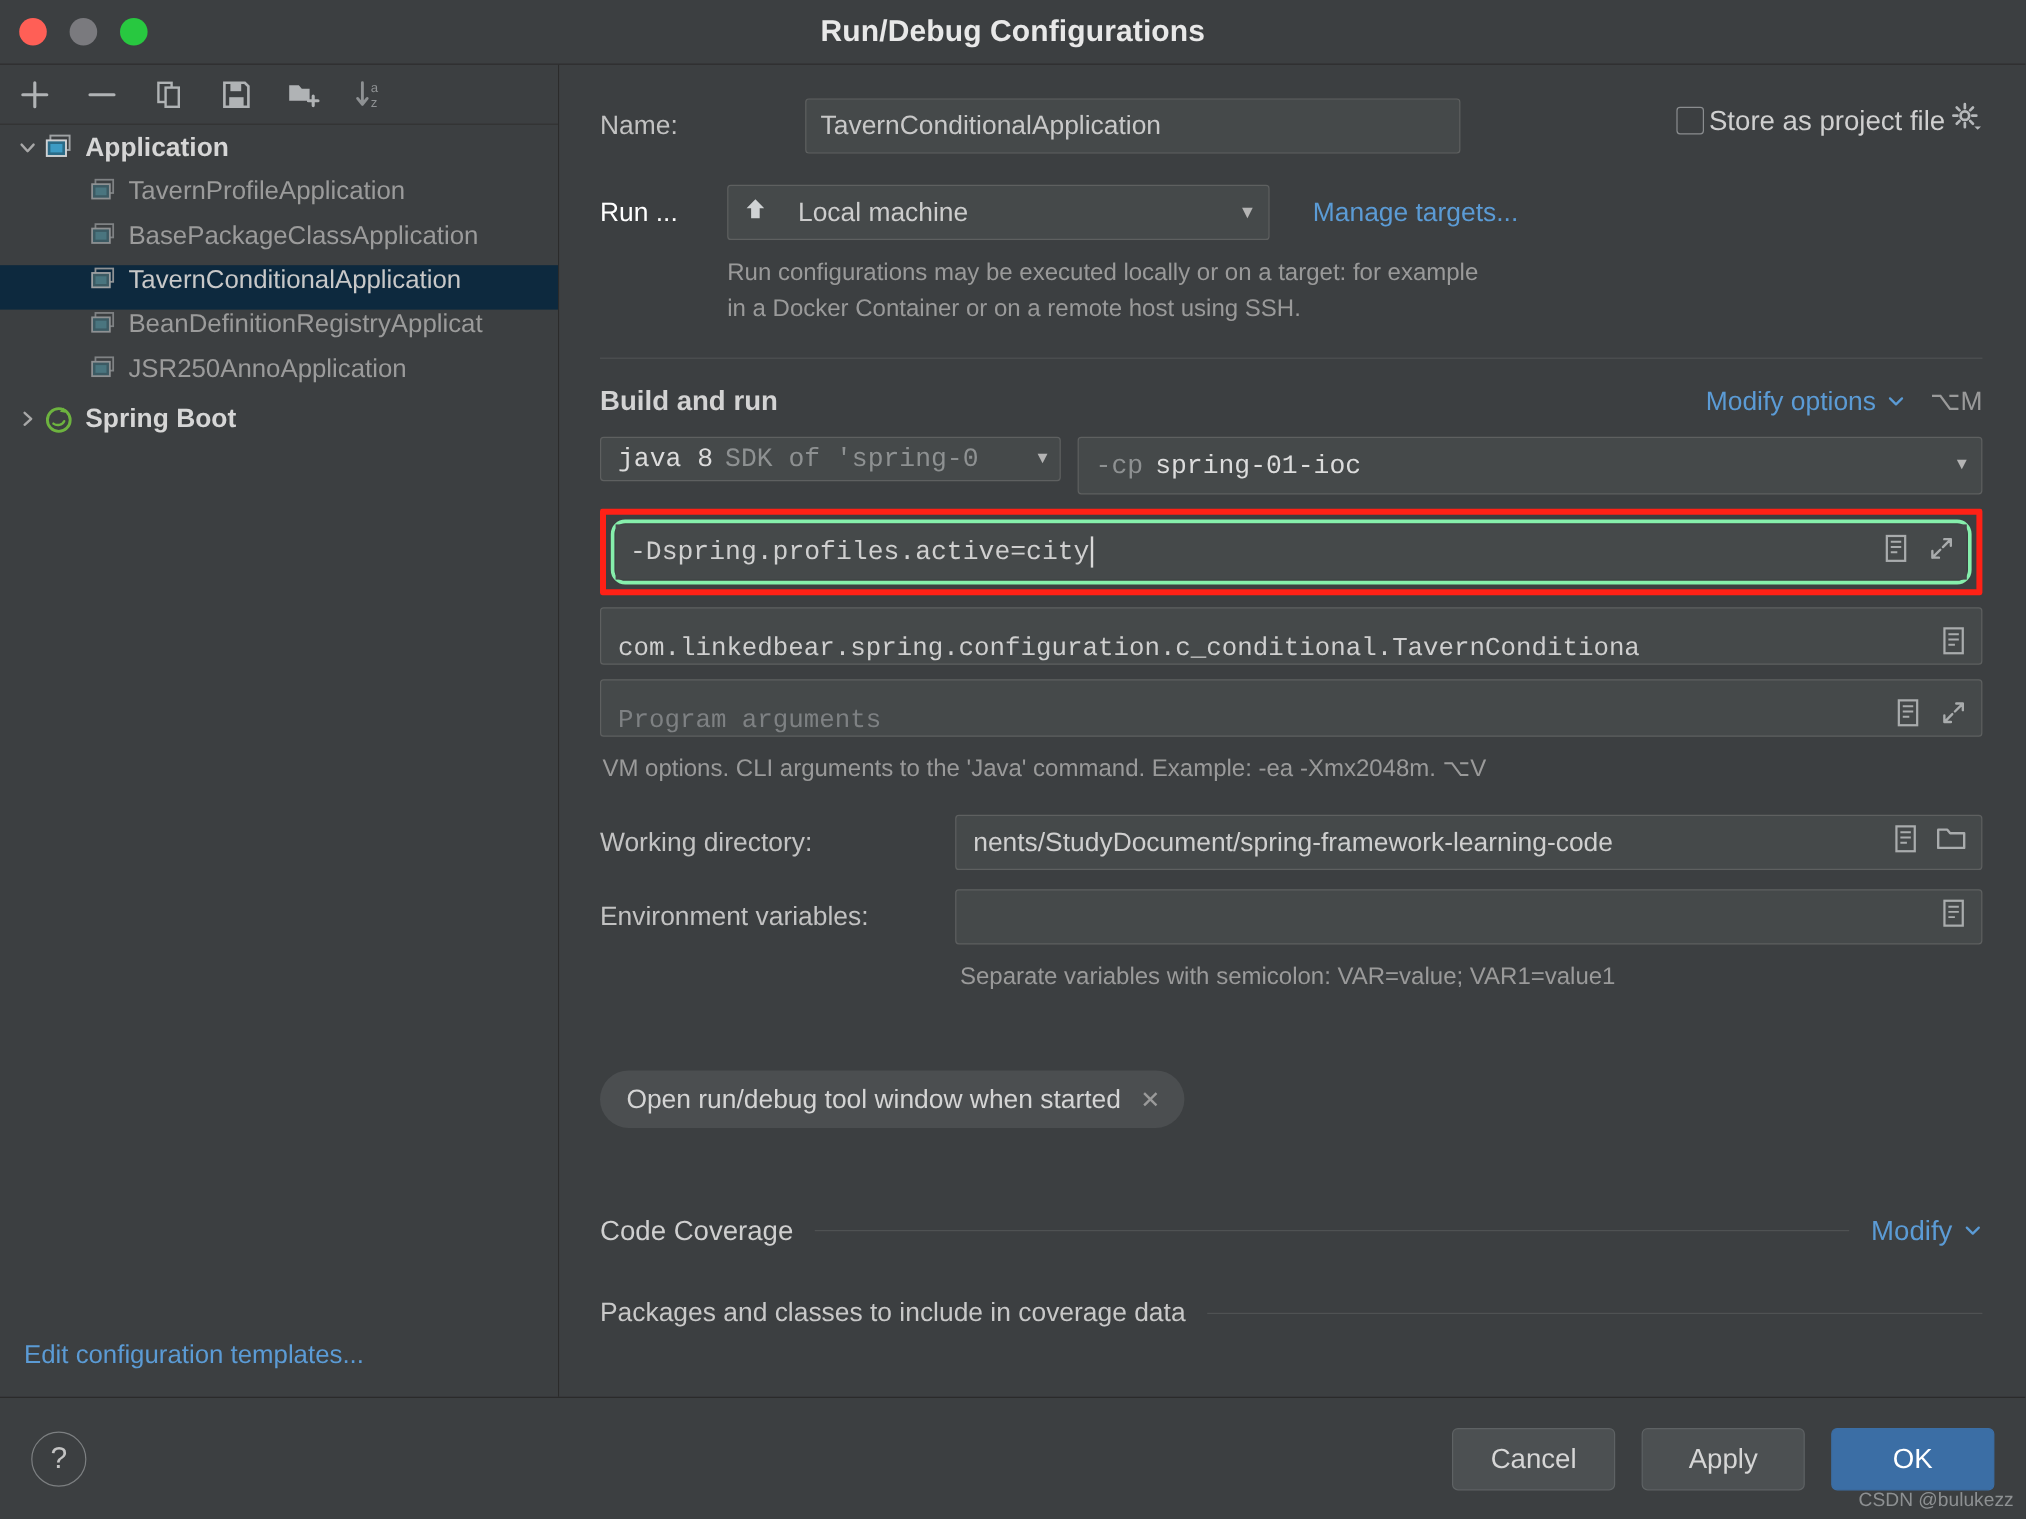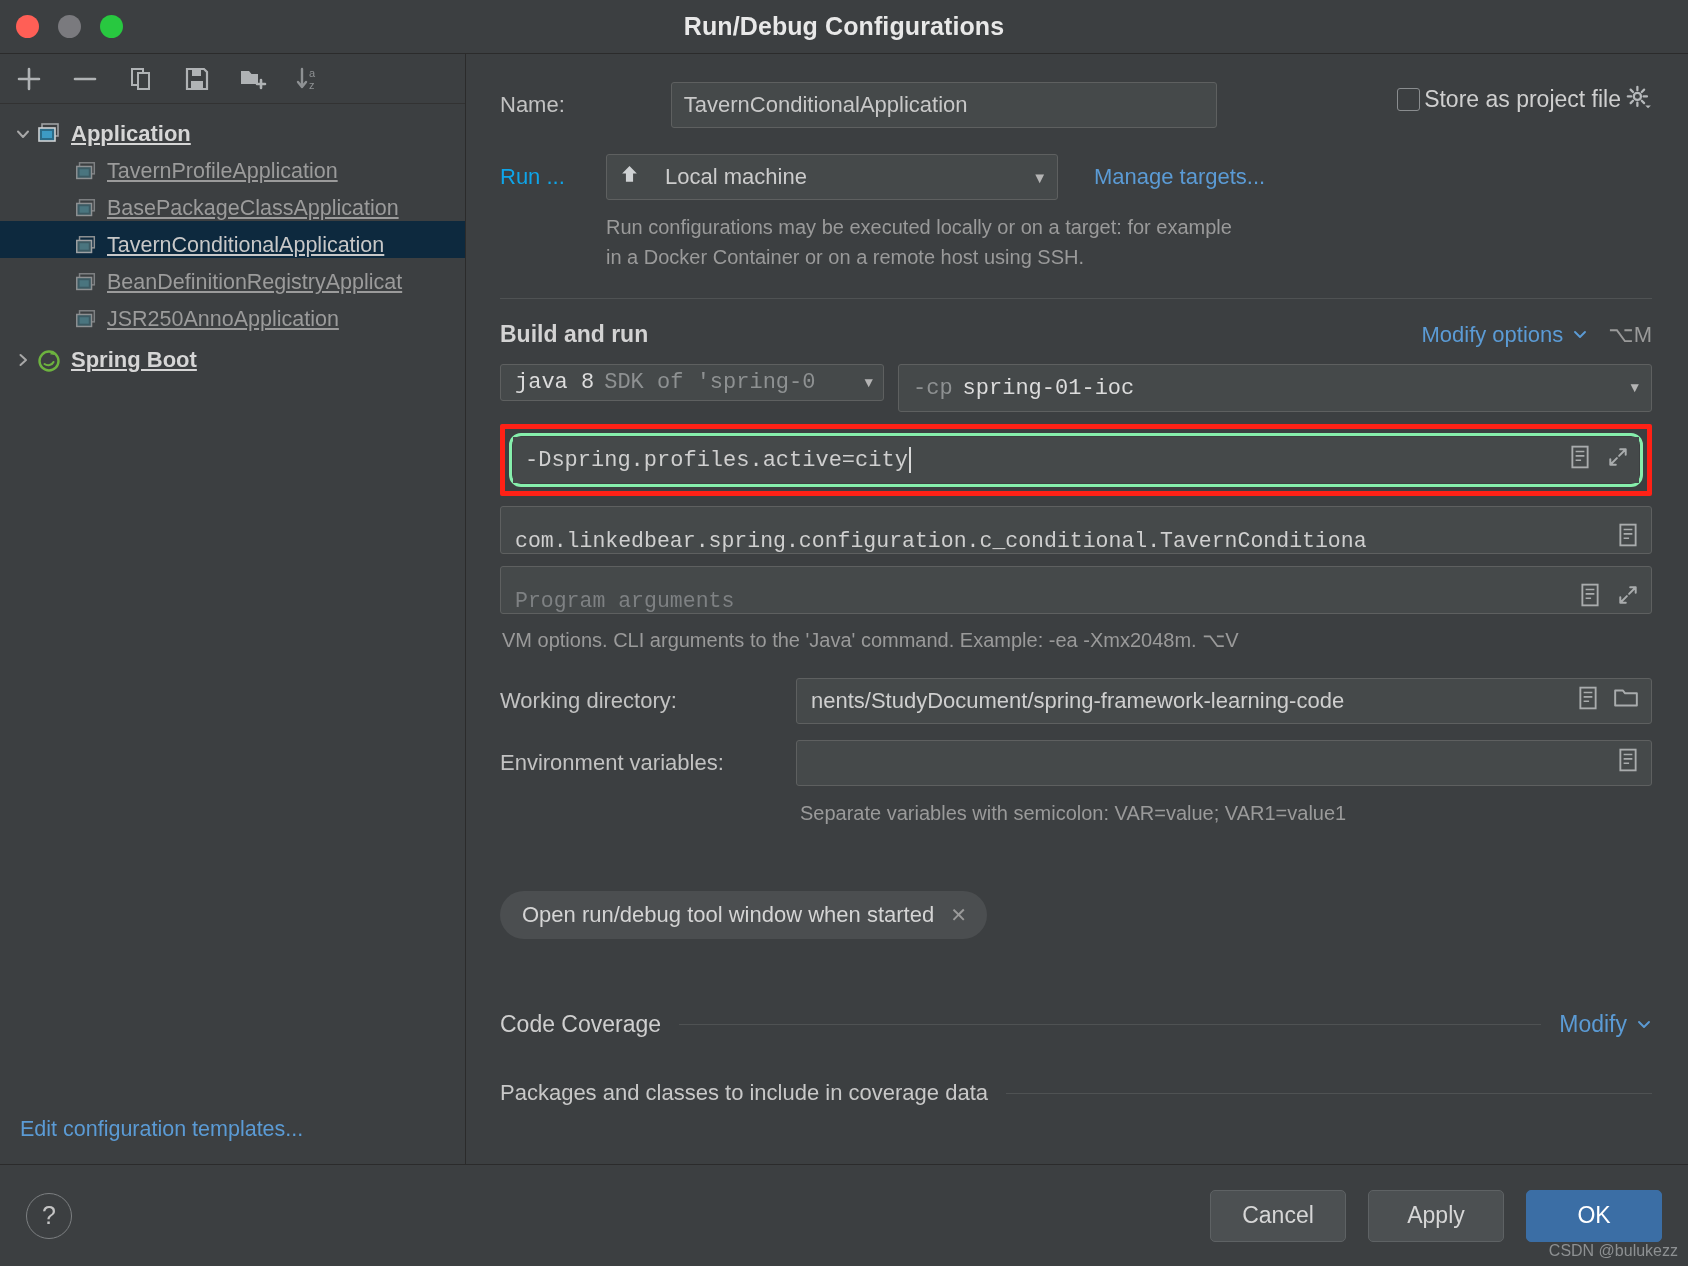--- a/index.html
+++ b/index.html
@@ -79,24 +79,23 @@
     display: flex; align-items: center; justify-content: center;
     color: #b0b3b5;
   }
   .tb-icon svg { display: block; }
 
   .tree { padding-top: 6px; flex: 1 1 auto; overflow: hidden; }
 
   .tree-row {
     height: 37px;
     display: flex;
-    align-items: flex-end;
+    align-items: flex-start;
     padding-left: 10px;
     white-space: nowrap;
-    text-decoration: underline;
   }
   .tree-row.group { font-weight: bold; color: #d6d6d6; font-size: 22px; }
   .tree-row.child { padding-left: 74px; font-size: 21.5px; color: #9b9b9b; }
   .tree-row.selected { background: #0d293e; color: #c8c8c8; }
 
   .chev {
     width: 26px; height: 26px;
     display: flex; align-items: center; justify-content: center;
     color: #a8a8a8; flex: 0 0 26px;
   }
@@ -149,21 +148,21 @@
   }
   .checkbox {
     width: 23px; height: 23px;
     border: 1.5px solid #8a8d8f;
     border-radius: 3px;
     background: #3c3f41;
   }
   .store-label { font-size: 23px; color: #cfcfcf; }
 
   .run-row { margin-bottom: 10px; }
-  .run-label { font-size: 22px; width: 106px; color: #0ea5e9; }
+  .run-label { font-size: 22px; width: 106px; color: #ffffff; }
   .combo {
     width: 452px;
     height: 46px;
     background: #45494a;
     border: 1px solid #5e6060;
     border-radius: 3px;
     display: flex;
     align-items: center;
     padding: 0 10px 0 12px;
     font-size: 22px;

